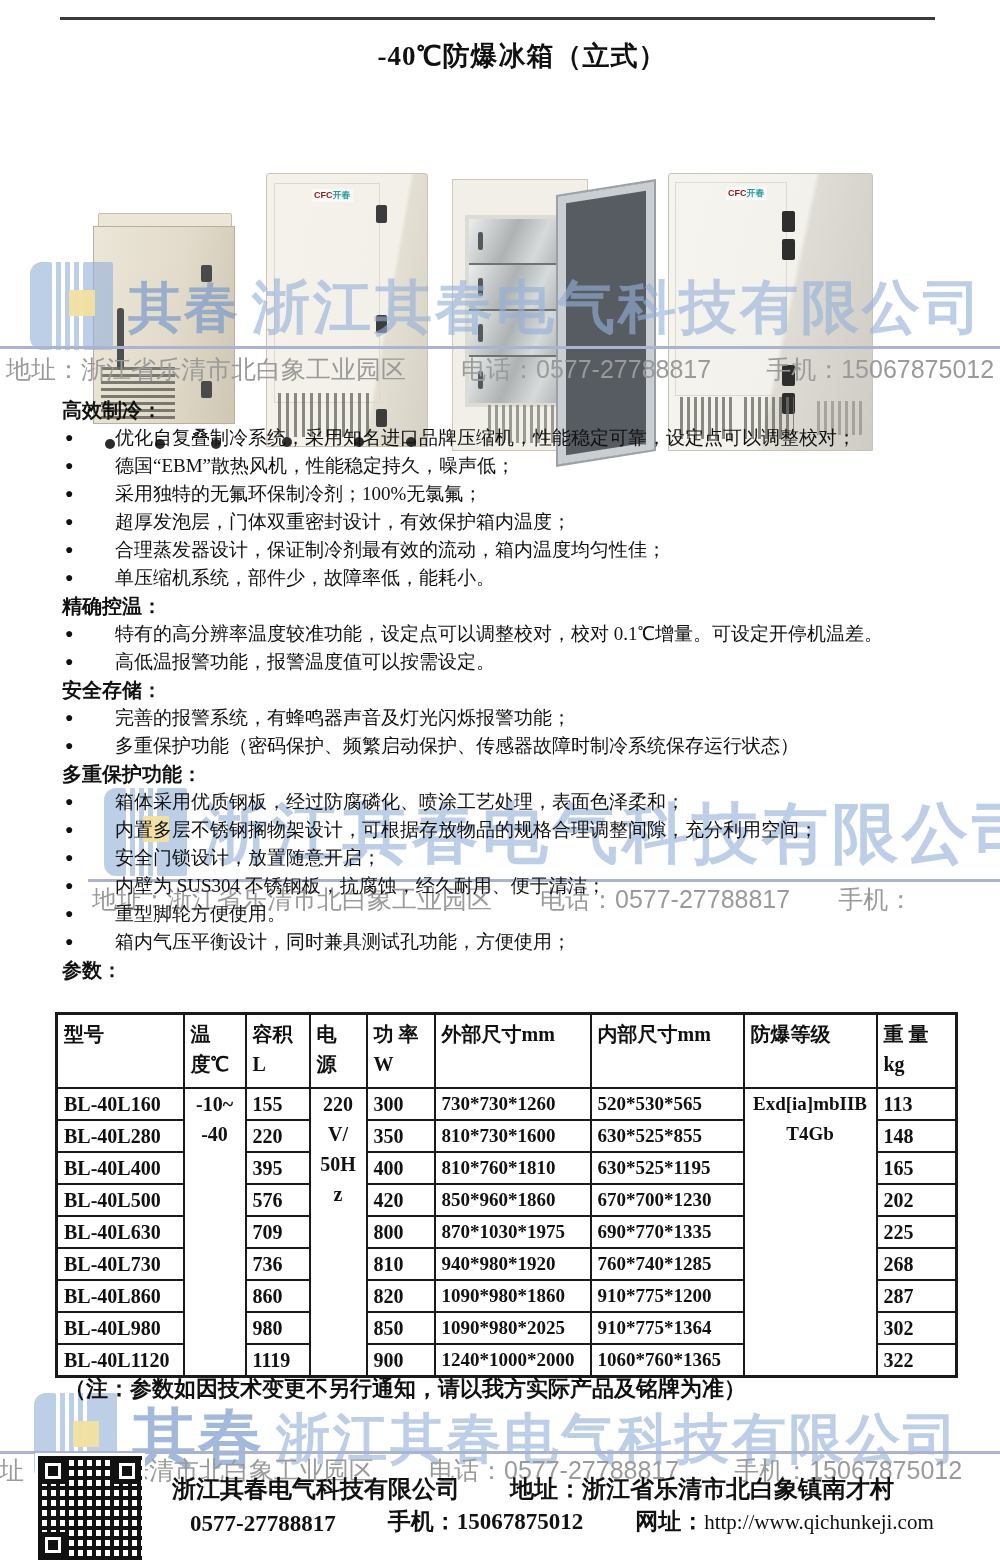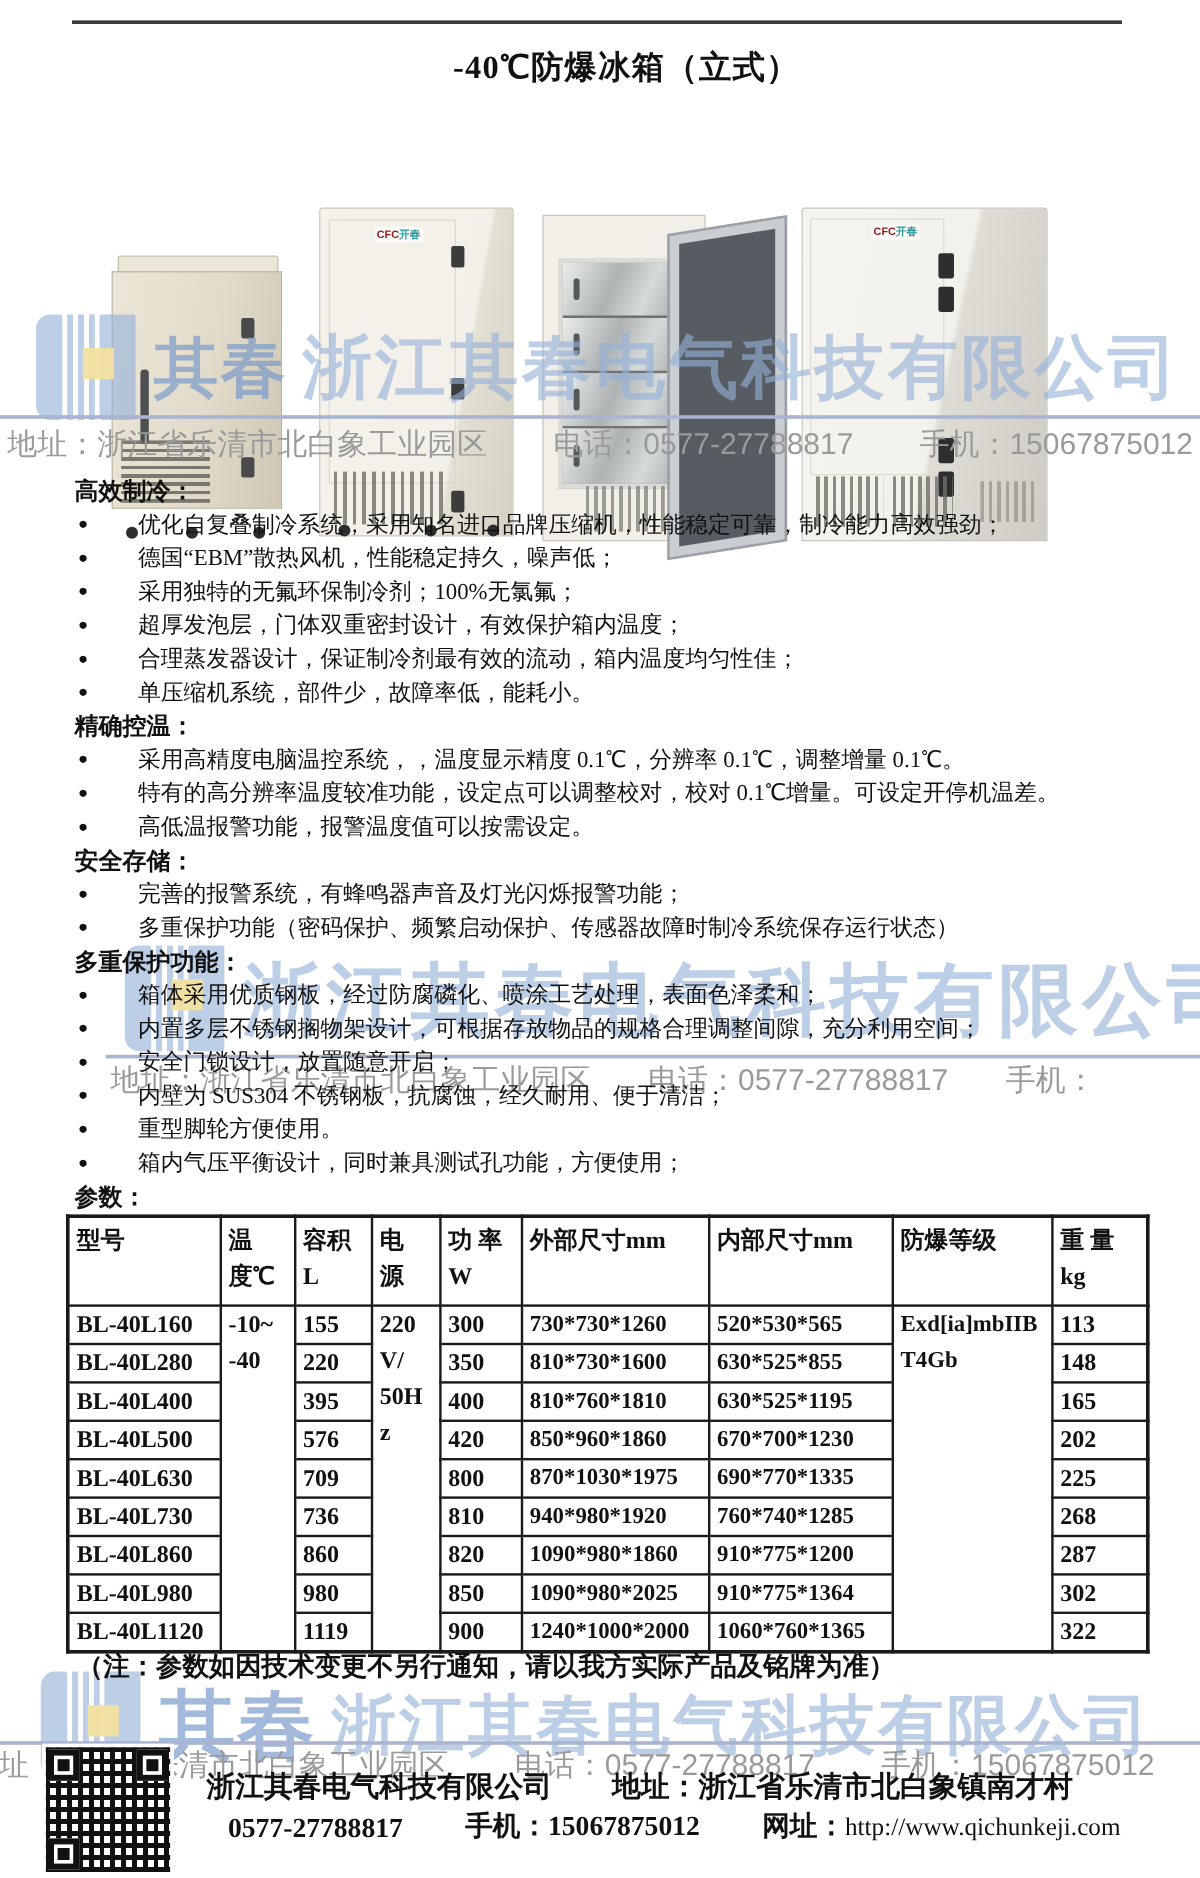--- a/index.html
+++ b/index.html
@@ -96,21 +96,21 @@
   .content li::before{content:"●";position:absolute;left:3px;top:0;font-size:14px;line-height:28px;}
 
   
   .params{position:absolute;left:55px;top:1012px;z-index:3;border-collapse:collapse;table-layout:fixed;
           width:900px;font-weight:bold;}
   .params th,.params td{border:2px solid #1a1a1a;padding:0 6px;font-size:20px;
           white-space:pre-line;overflow:hidden;}
   .params{border:3px solid #1a1a1a;}
   .params th{height:68px;text-align:left;vertical-align:top;padding-top:4px;line-height:30px;font-weight:bold;}
   .params td{height:30px;line-height:26px;text-align:left;vertical-align:middle;}
-  .params td.merge{vertical-align:top;line-height:30px;}
+  .params td.merge{vertical-align:top;line-height:30px;text-align:center;}
   .params td.dim{font-size:19px;}
 
   
   .note{position:absolute;left:64px;top:1374px;z-index:3;font-size:22px;font-weight:600;}
 
   
   .qr{position:absolute;left:38px;top:1456px;width:104px;height:104px;z-index:4;background:#fff;
       background-image:repeating-linear-gradient(0deg,#111 0 4px,rgba(0,0,0,0) 4px 10px),
                        repeating-linear-gradient(90deg,#111 0 4px,rgba(0,0,0,0) 4px 9px);
       outline:3px solid #fff;}
@@ -202,30 +202,29 @@
   <div class="wm-rule rule1"></div>
   <div class="wm-addr addr1">
     <span>地址：浙江省乐清市北白象工业园区</span>
     <span>电话：0577-27788817</span>
     <span>手机：15067875012</span>
   </div>
 
   <div class="content">
     <h2>高效制冷：</h2>
     <ul>
-      <li>优化自复叠制冷系统，采用知名进口品牌压缩机，性能稳定可靠，制冷能力高效强劲；</li>
+      <li>优化自复叠制冷系统，采用知名进口品牌压缩机，性能稳定可靠，设定点可以调整校对；</li>
       <li>德国“EBM”散热风机，性能稳定持久，噪声低；</li>
       <li>采用独特的无氟环保制冷剂；100%无氯氟；</li>
       <li>超厚发泡层，门体双重密封设计，有效保护箱内温度；</li>
       <li>合理蒸发器设计，保证制冷剂最有效的流动，箱内温度均匀性佳；</li>
       <li>单压缩机系统，部件少，故障率低，能耗小。</li>
     </ul>
     <h2>精确控温：</h2>
     <ul>
-      <li>采用高精度电脑温控系统，，温度显示精度 0.1℃，分辨率 0.1℃，调整增量 0.1℃。</li>
       <li>特有的高分辨率温度较准功能，设定点可以调整校对，校对 0.1℃增量。可设定开停机温差。</li>
       <li>高低温报警功能，报警温度值可以按需设定。</li>
     </ul>
     <h2>安全存储：</h2>
     <ul>
       <li>完善的报警系统，有蜂鸣器声音及灯光闪烁报警功能；</li>
       <li>多重保护功能（密码保护、频繁启动保护、传感器故障时制冷系统保存运行状态）</li>
     </ul>
     <h2>多重保护功能：</h2>
     <ul>

